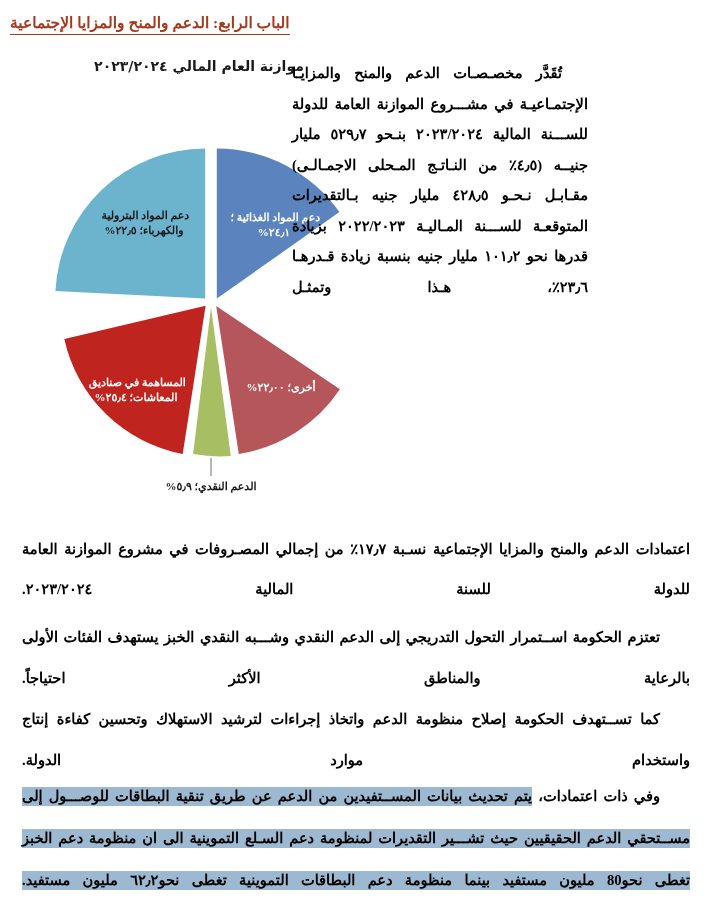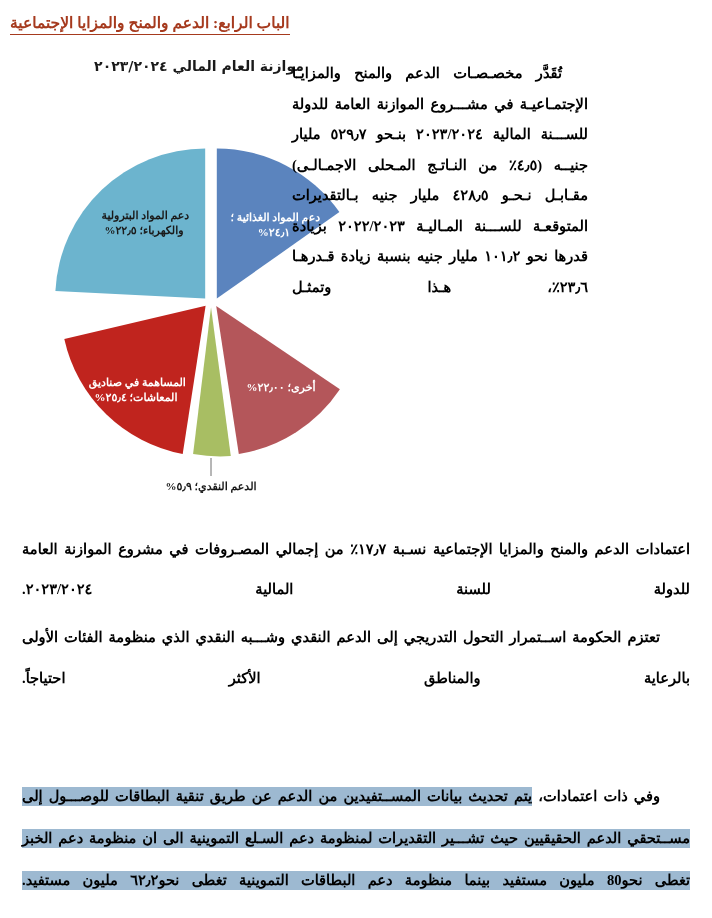--- a/index.html
+++ b/index.html
@@ -205,21 +205,24 @@
       <p>تُقَدَّر مخصـصـات الدعم والمنح والمزايـا الإجتمـاعيـة في مشـــروع الموازنة العامة للدولة للســـنة المالية ٢٠٢٣/٢٠٢٤ بنـحو ٥٢٩٫٧ مليار جنيــه (٤٫٥٪ من النـاتـج المـحلى الاجمـالـى) مقـابـل نـحـو ٤٢٨٫٥ مليار جنيه بـالتقديرات المتوقعـة للســـنة المـاليـة ٢٠٢٢/٢٠٢٣ بزيادة قدرها نحو ١٠١٫٢ مليار جنيه بنسبة زيادة قـدرهـا ٢٣٫٦٪، هـذا وتمثـل</p>
     </div>
 
   </div>
 
   <div class="body-block p-cont">
     <p>اعتمادات الدعم والمنح والمزايا الإجتماعية نسـبة ١٧٫٧٪ من إجمالي المصـروفات في مشروع الموازنة العامة للدولة للسنة المالية ٢٠٢٣/٢٠٢٤.</p>
   </div>
 
   <div class="body-block p-two">
-    <p class="indent">تعتزم الحكومة اســتمرار التحول التدريجي إلى الدعم النقدي وشـــبه النقدي الذي منظومة الفئات الأولى بالرعاية والمناطق الأكثر احتياجاً.</p>
-  </div>
-
+    <p class="indent">تعتزم الحكومة اســتمرار التحول التدريجي إلى الدعم النقدي وشـــبه النقدي الخبز يستهدف الفئات الأولى بالرعاية والمناطق الأكثر احتياجاً.</p>
+  </div>
+
+  <div class="body-block p-three">
+    <p class="indent">كما تســتهدف الحكومة إصلاح منظومة الدعم واتخاذ إجراءات لترشيد الاستهلاك وتحسين كفاءة إنتاج واستخدام موارد الدولة.</p>
+  </div>
 
   <div class="body-block p-four">
     <p class="indent"><span>وفي ذات اعتمادات، </span><span class="hl">يتم تحديث بيانات المســتفيدين من الدعم عن طريق تنقية البطاقات للوصـــول إلى مســتحقي الدعم الحقيقيين حيث تشـــير التقديرات لمنظومة دعم السـلع التموينية الى ان منظومة دعم الخبز تغطى نحو</span><span class="hl">80 مليون مستفيد بينما منظومة دعم البطاقات التموينية تغطى نحو</span><span class="hl">٦٢٫٢ مليون مستفيد.</span></p>
   </div>
 
 </div>
 
 </body></html>

